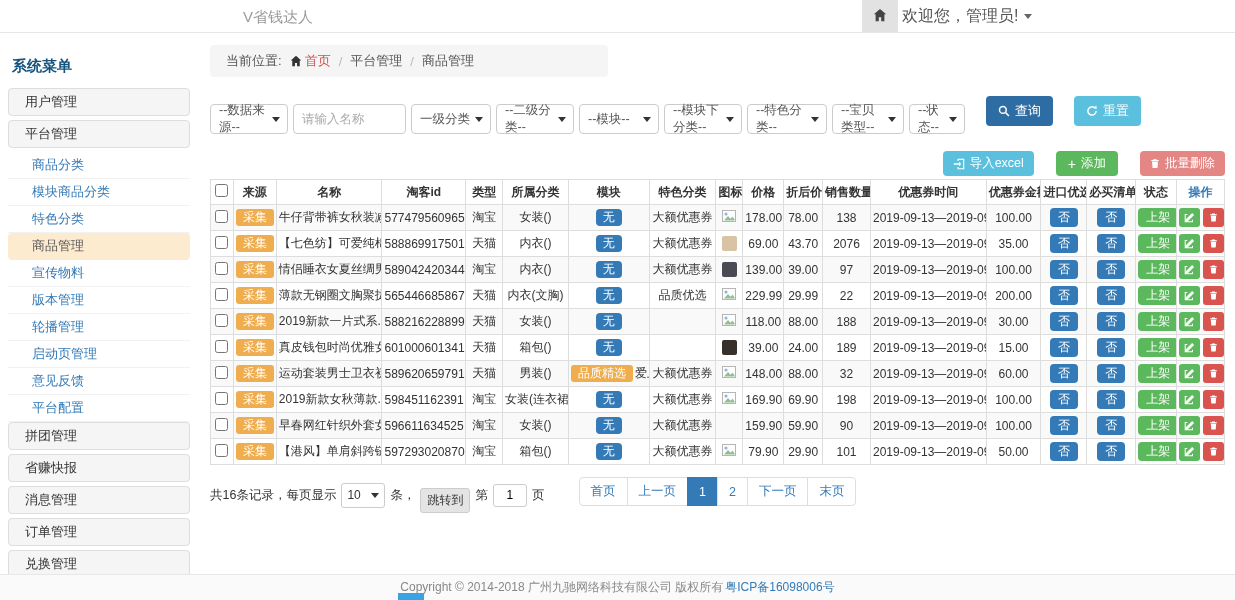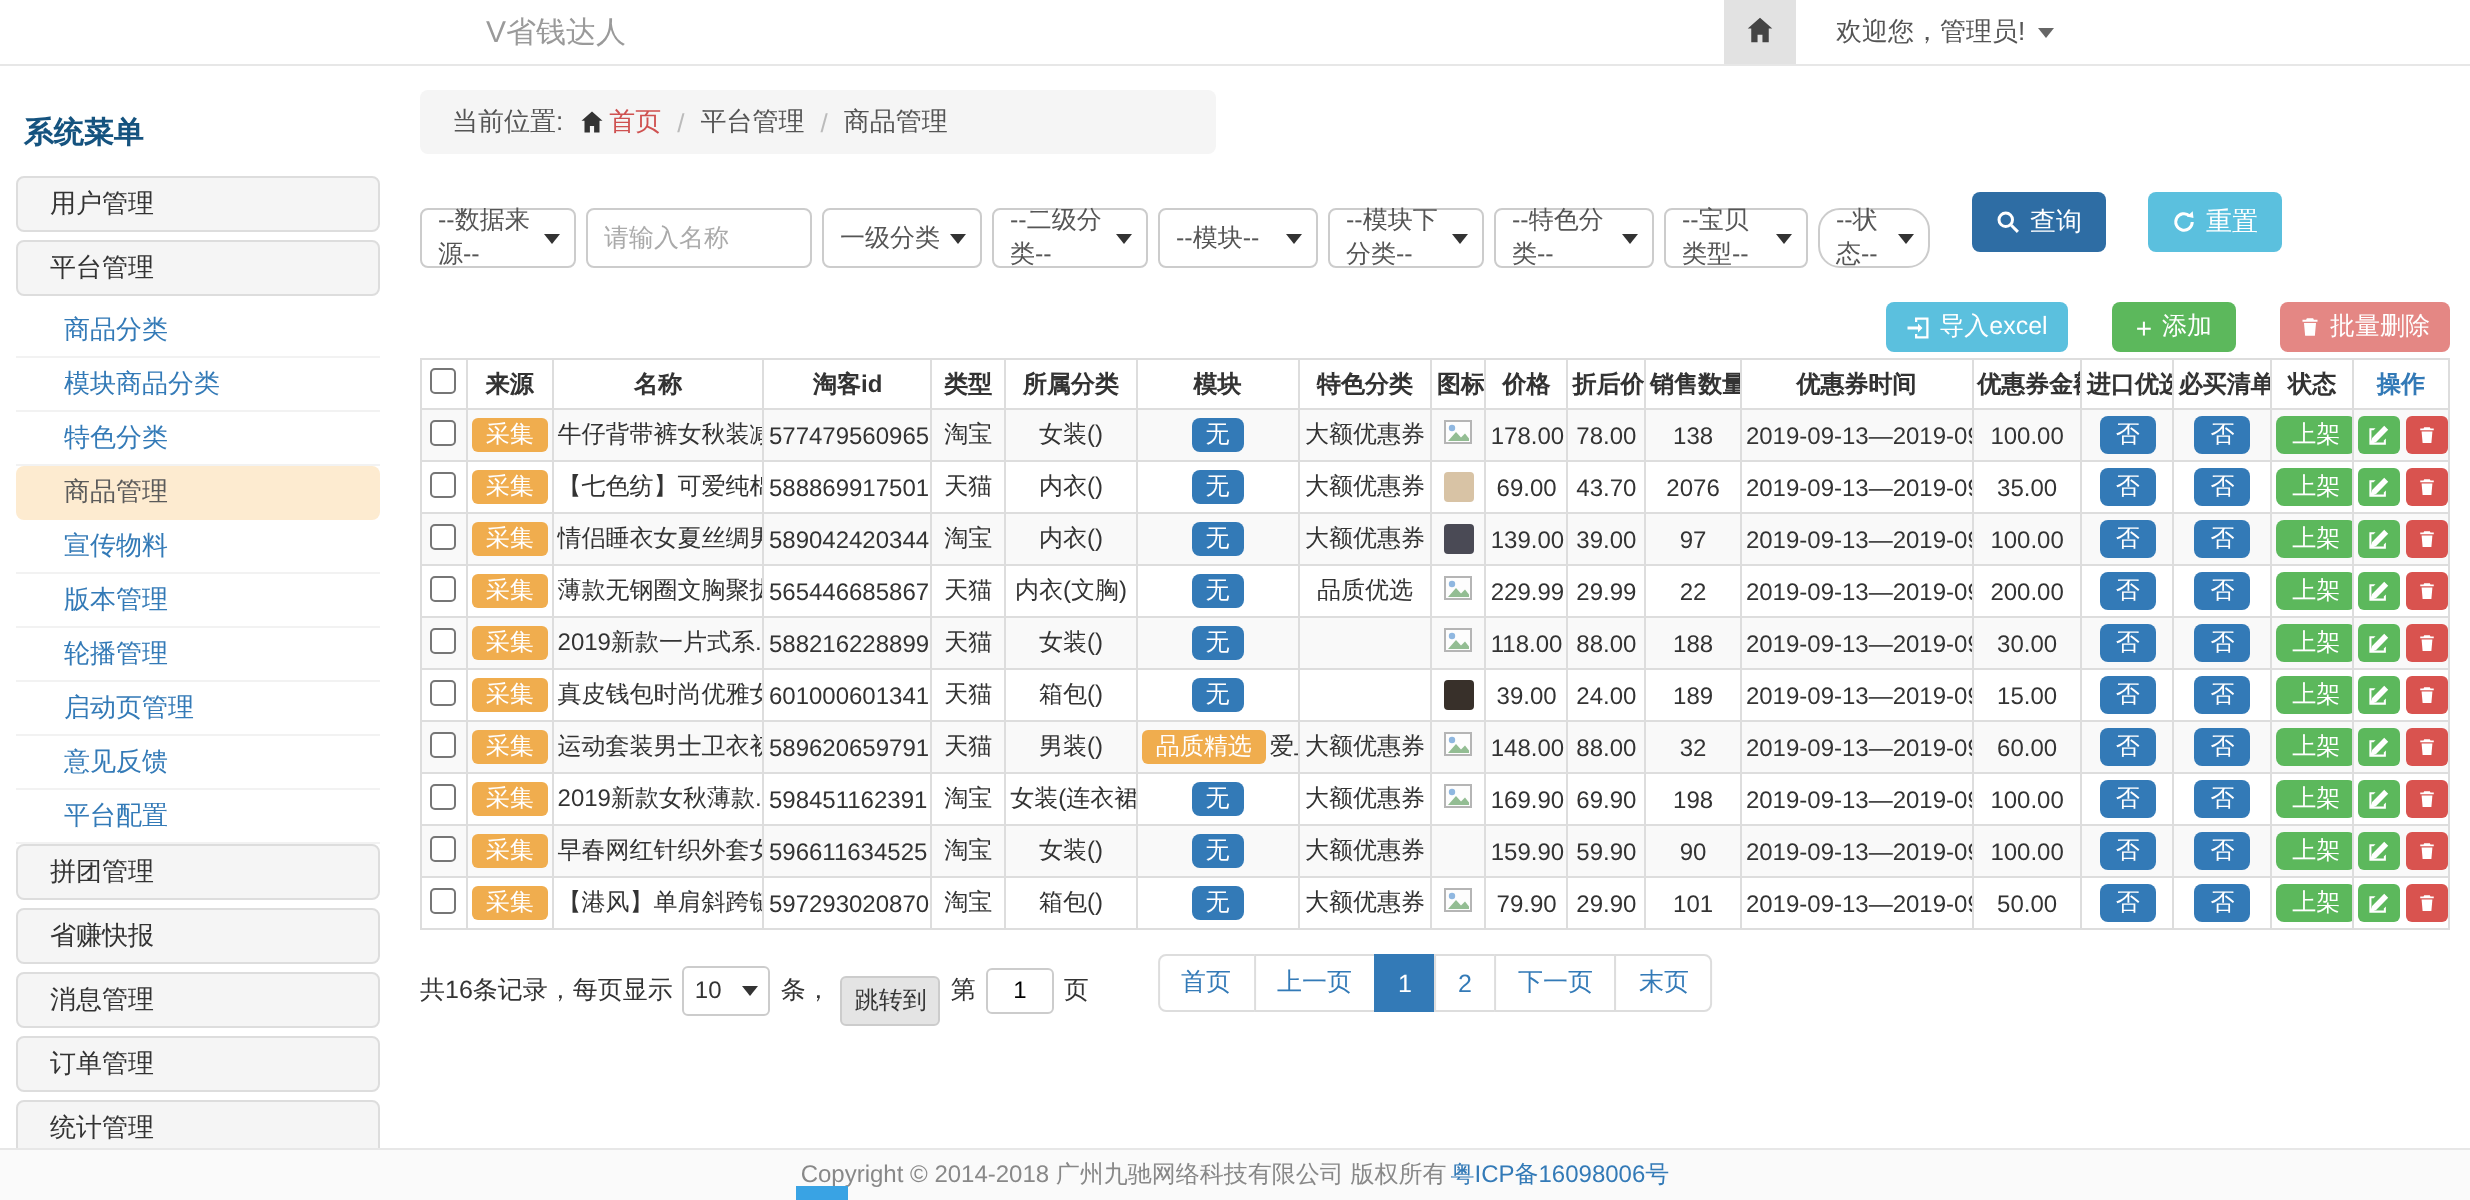--- a/index.html
+++ b/index.html
@@ -6,21 +6,21 @@
   html,body { width:1235px; height:600px; }
   body {
     font-family: "Liberation Sans", "DejaVu Sans", sans-serif;
     background:#fff; color:#333; position:relative; overflow:hidden; font-size:13px;
   }
   
   .topbar { position:absolute; top:0; left:0; width:1235px; height:33px; background:#fff; border-bottom:1px solid #e7e7e7; z-index:4; }
   .app-title { position:absolute; left:243px; top:0; line-height:33px; font-size:15px; color:#9a9a9a; }
   .topbar-right { position:absolute; left:862px; top:0; height:32px; display:flex; align-items:stretch; }
   .home-btn { width:36px; background:#e2e2e2; display:flex; align-items:center; justify-content:center; cursor:pointer; }
-  .welcome { display:flex; align-items:center; padding:0 20px; color:#555; font-size:13px; cursor:pointer; }
+  .welcome { display:flex; align-items:center; padding:0 4px; color:#555; font-size:16px; cursor:pointer; }
   .caret { display:inline-block; width:0; height:0; border-left:4px solid transparent; border-right:4px solid transparent; border-top:5px solid #666; margin-left:6px; }
   
   .sidebar { position:absolute; left:8px; top:47px; width:182px; z-index:1; }
   .sidebar-title { color:#15537f; font-weight:bold; font-size:15px; padding:10px 4px 12px 4px; }
   .menu-panel { height:28px; line-height:26px; background:#f5f5f5; border:1px solid #ddd; border-radius:4px; padding:0 16px; font-size:13px; color:#333; margin-bottom:4px; cursor:pointer; }
   .menu-link { display:block; padding:6px 6px 6px 24px; font-size:13px; color:#337ab7; border-bottom:1px solid #f2f2f2; cursor:pointer; line-height:14px; }
   .menu-link.active { background:#fdebd0; border-radius:4px; color:#5a5a5a; border-bottom-color:transparent; }
   
   .main { position:absolute; left:210px; top:40px; width:1015px; background:#fff; }
   .breadcrumb { display:inline-flex; align-items:center; gap:8px; min-width:398px; background:#f5f5f5; border-radius:4px; padding:7px 16px; margin-top:5px; font-size:13px; color:#555; }
@@ -108,20 +108,21 @@
       <div class="menu-link">宣传物料</div>
       <div class="menu-link">版本管理</div>
       <div class="menu-link">轮播管理</div>
       <div class="menu-link">启动页管理</div>
       <div class="menu-link">意见反馈</div>
       <div class="menu-link">平台配置</div>
       <div class="menu-panel">拼团管理</div>
       <div class="menu-panel">省赚快报</div>
       <div class="menu-panel">消息管理</div>
       <div class="menu-panel">订单管理</div>
+      <div class="menu-panel">兑换管理</div>
       <div class="menu-panel">统计管理</div>
     </div>
 </div>
 
 <div class="main">
 
   <div class="breadcrumb">
     <span>当前位置:</span>
     <span class="crumb-home-link">
       <svg width="12" height="12" viewBox="0 0 16 16">
@@ -159,21 +160,21 @@
           <i class="caret"></i>
         </div>
         <div class="select" style="width: 80px;">
           <span>--特色分类--</span>
           <i class="caret"></i>
         </div>
         <div class="select" style="width: 72px;">
           <span>--宝贝类型--</span>
           <i class="caret"></i>
         </div>
-        <div class="select" style="width: 56px; border-radius: 11px;">
+        <div class="select" style="width: 56px;">
           <span>--状态--</span>
           <i class="caret"></i>
         </div>
       </div>
     <button class="btn btn-search">
       <svg width="12" height="12" viewBox="0 0 16 16">
           <circle cx="6.5" cy="6.5" r="4.5" fill="none" stroke="#fff" stroke-width="2"></circle>
           <line x1="10.2" y1="10.2" x2="14.6" y2="14.6" stroke="#fff" stroke-width="2"></line>
         </svg>
       <span>查询</span>

